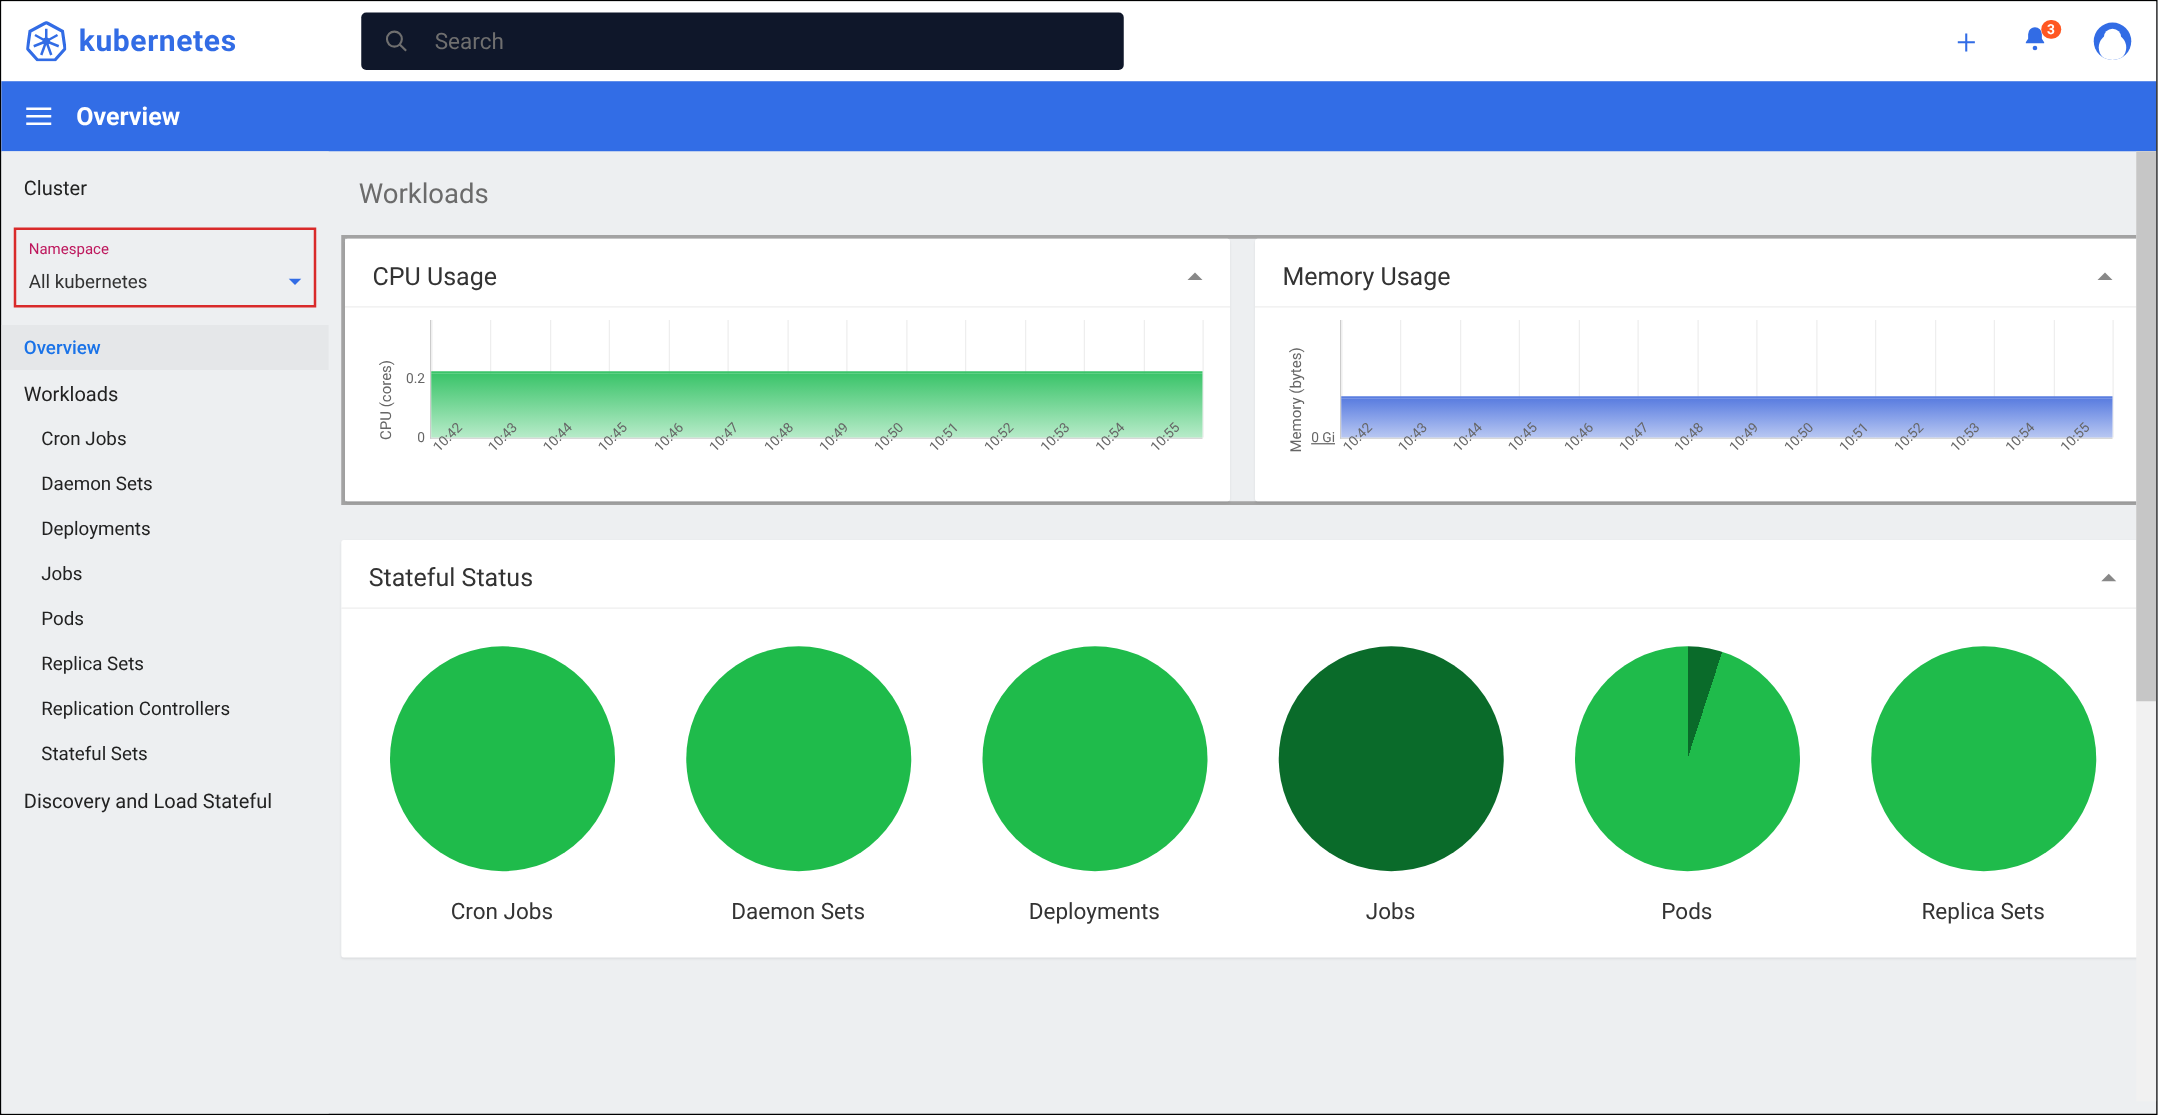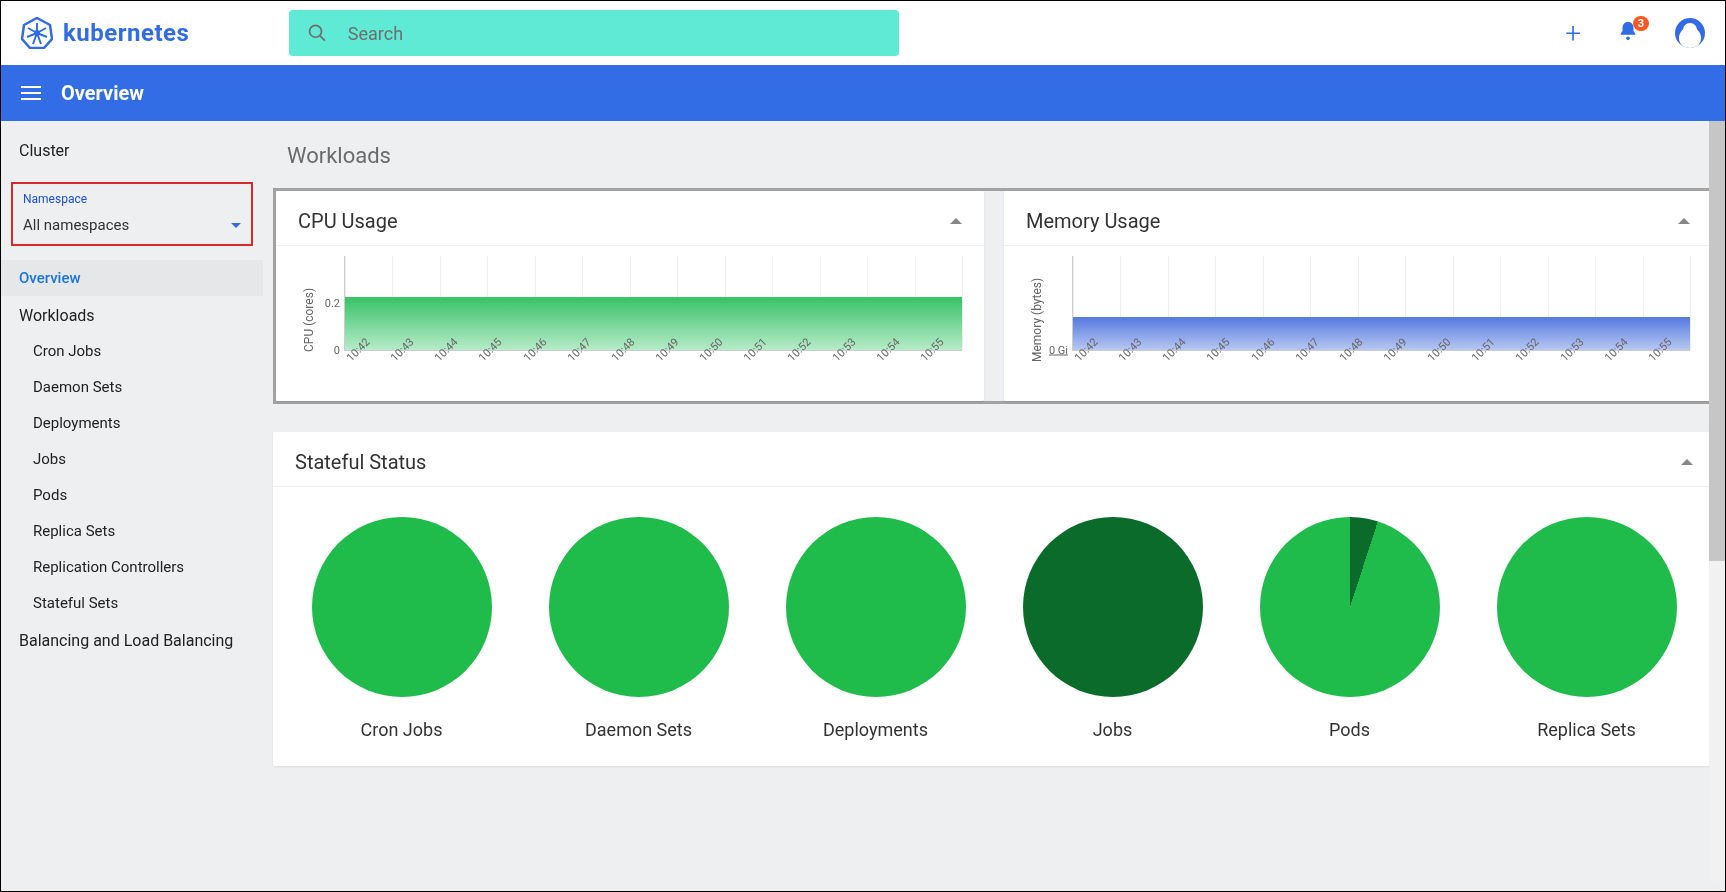--- a/index.html
+++ b/index.html
@@ -3,21 +3,21 @@
 <meta charset="utsemant-8">
 <style>
   * { box-sizing: border-box; margin: 0; padding: 0; font-family: Roboto, "Helvetica Neue", Arial, sans-serif; }
   html, body { width: 100%; height: 100%; background: #edeff1; }
   body { display: flex; flex-direction: column; height: 892px; width: 1726px; overflow: hidden; border: 1px solid #000; position: relative; }
 
   
   .topbar { height: 64px; background: #fff; display: flex; align-items: center; padding: 0 20px; justify-content: space-between; }
   .logo { display: flex; align-items: center; gap: 10px; color: #326ce5; font-weight: 700; font-size: 24px; letter-spacing: 0.5px; }
   .logo svg { width: 32px; height: 32px; }
-  .search-box { margin-left: 100px; width: 610px; height: 46px; background: #5eead4; border-radius: 4px; display: flex; align-items: center; padding: 0 18px; gap: 20px; color: #6f6f6f; }
+  .search-box { margin-left: 100px; width: 610px; height: 46px; background: #0f172a; border-radius: 4px; display: flex; align-items: center; padding: 0 18px; gap: 20px; color: #6f6f6f; }
   .search-box input { border: none; background: transparent; font-size: 18px; color: #6f6f6f; width: 100%; outline: none; }
   .search-box input::placeholder { color: #6f6f6f; }
   .top-actions { margin-left: auto; display: flex; align-items: center; gap: 36px; }
   .plus-icon { color: #326ce5; font-size: 28px; font-weight: 300; }
   .bell-wrap { position: relative; color: #326ce5; }
   .bell-badge { position: absolute; top: -4px; right: -10px; background: #ff5722; color: #fff; border-radius: 10px; font-size: 11px; font-weight: 700; padding: 1px 5px; }
   .account-icon { width: 30px; height: 30px; border-radius: 50%; background: #326ce5; display:flex; align-items:center; justify-content:center; }
   .account-icon::after { content:''; width:14px; height:14px; border-radius:50%; background:#fff; box-shadow: 0 8px 0 4px #fff; transform: translateY(-3px);}
   .account-icon { overflow:hidden; }
 
@@ -29,21 +29,21 @@
   
   .body-row { flex: 1; display: flex; overflow: hidden; }
 
   
   .sidebar { width: 262px; background: #edeff1; padding: 10px 0 0 0; font-size: 15px; color: #222; overflow-y: auto; }
   .side-heading { font-weight: 400; padding: 10px 18px 8px; font-size: 16px; }
   .side-item { padding: 9px 18px 9px 32px; cursor: pointer; }
   .side-item.active { background: #e5e7e9; color: #1a73e8; font-weight: 500; }
 
   .ns-box { margin: 14px 10px; border: 2px solid #d92a2a; padding: 8px 10px 10px; }
-  .ns-label { font-size: 12px; color: #1d4ed8; }
+  .ns-label { font-size: 12px; color: #be185d; }
   .ns-select { display:flex; align-items:center; justify-content:space-between; margin-top:10px; font-size:15px; color:#333; cursor:pointer; }
   .ns-select .tri { width:0;height:0;border-left:5px solid transparent;border-right:5px solid transparent;border-top:5px solid #326ce5;}
 
   
   .main { flex:1; overflow-y:auto; padding: 0 10px 20px 10px; position:relative; }
   .main-title { font-size: 22px; color: #6b6b6b; padding: 22px 14px 20px; font-weight:400;}
   .charts-row { display:flex; gap:20px; border:3px solid #a3a3a3; padding: 0; }
   .card { background:#fff; border-radius:2px; box-shadow: 0 1px 2px rgba(0,0,0,0.08); flex:1; }
   .card-header { display:flex; align-items:center; justify-content:space-between; padding: 18px 22px 12px; border-bottom:1px solid #eee;}
   .card-header .title { font-size:20px; color:#333; font-weight:400;}
@@ -119,42 +119,42 @@
 </div>
 
 <div class="body-row">
 
   <div class="sidebar">
     <div class="side-heading">Cluster</div>
 
     <div class="ns-box">
       <div class="ns-label">Namespace</div>
       <div class="ns-select">
-        <span>All namespaces</span>
+        <span>All kubernetes</span>
         <span class="tri"></span>
       </div>
     </div>
 
     <div class="side-item active" style="padding-left:18px;">
       <span>Overview</span>
     </div>
 
     <div class="side-heading">Workloads</div>
     <div id="workloads-items">
         <div class="side-item">Cron Jobs</div>
         <div class="side-item">Daemon Sets</div>
         <div class="side-item">Deployments</div>
         <div class="side-item">Jobs</div>
         <div class="side-item">Pods</div>
         <div class="side-item">Replica Sets</div>
         <div class="side-item">Replication Controllers</div>
         <div class="side-item">Stateful Sets</div>
       </div>
 
-    <div class="side-heading">Balancing and Load Balancing</div>
+    <div class="side-heading">Discovery and Load Stateful</div>
   </div>
 
   <div class="main">
     <div class="main-title">Workloads</div>
 
     <div class="charts-row">
       <div class="card">
         <div class="card-header">
           <span class="title">CPU Usage</span>
           <span class="caret-up"></span>

